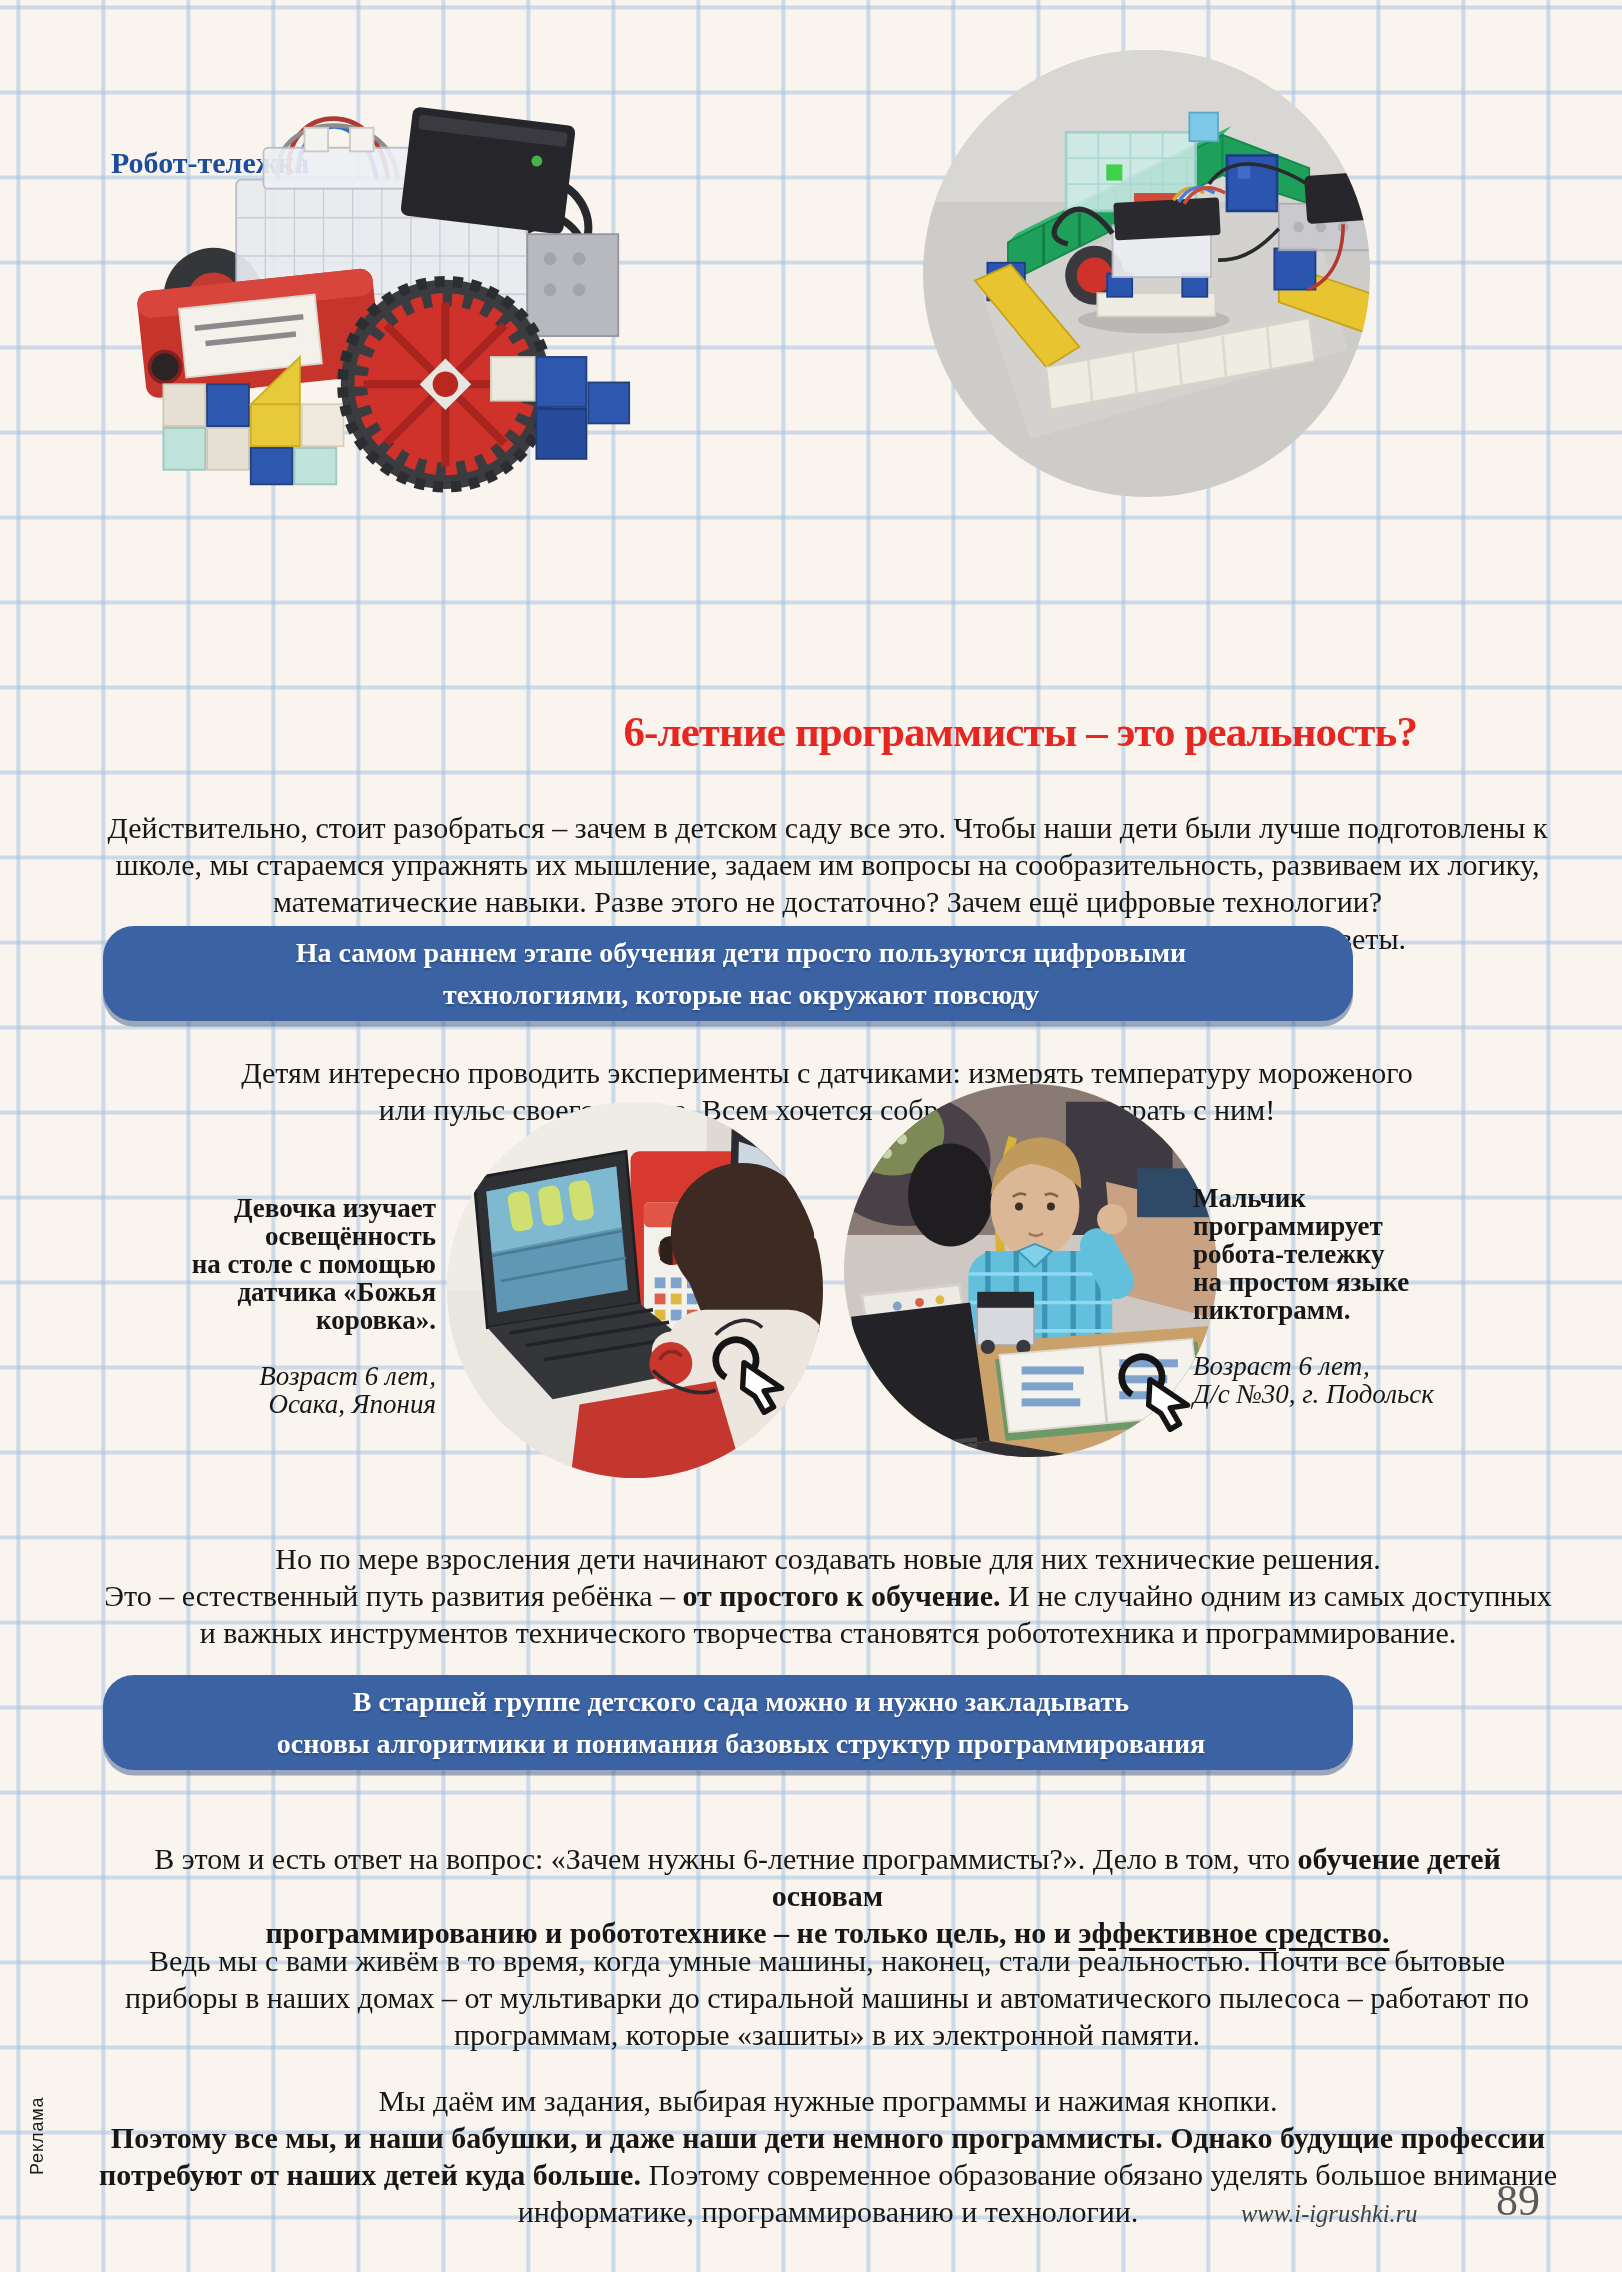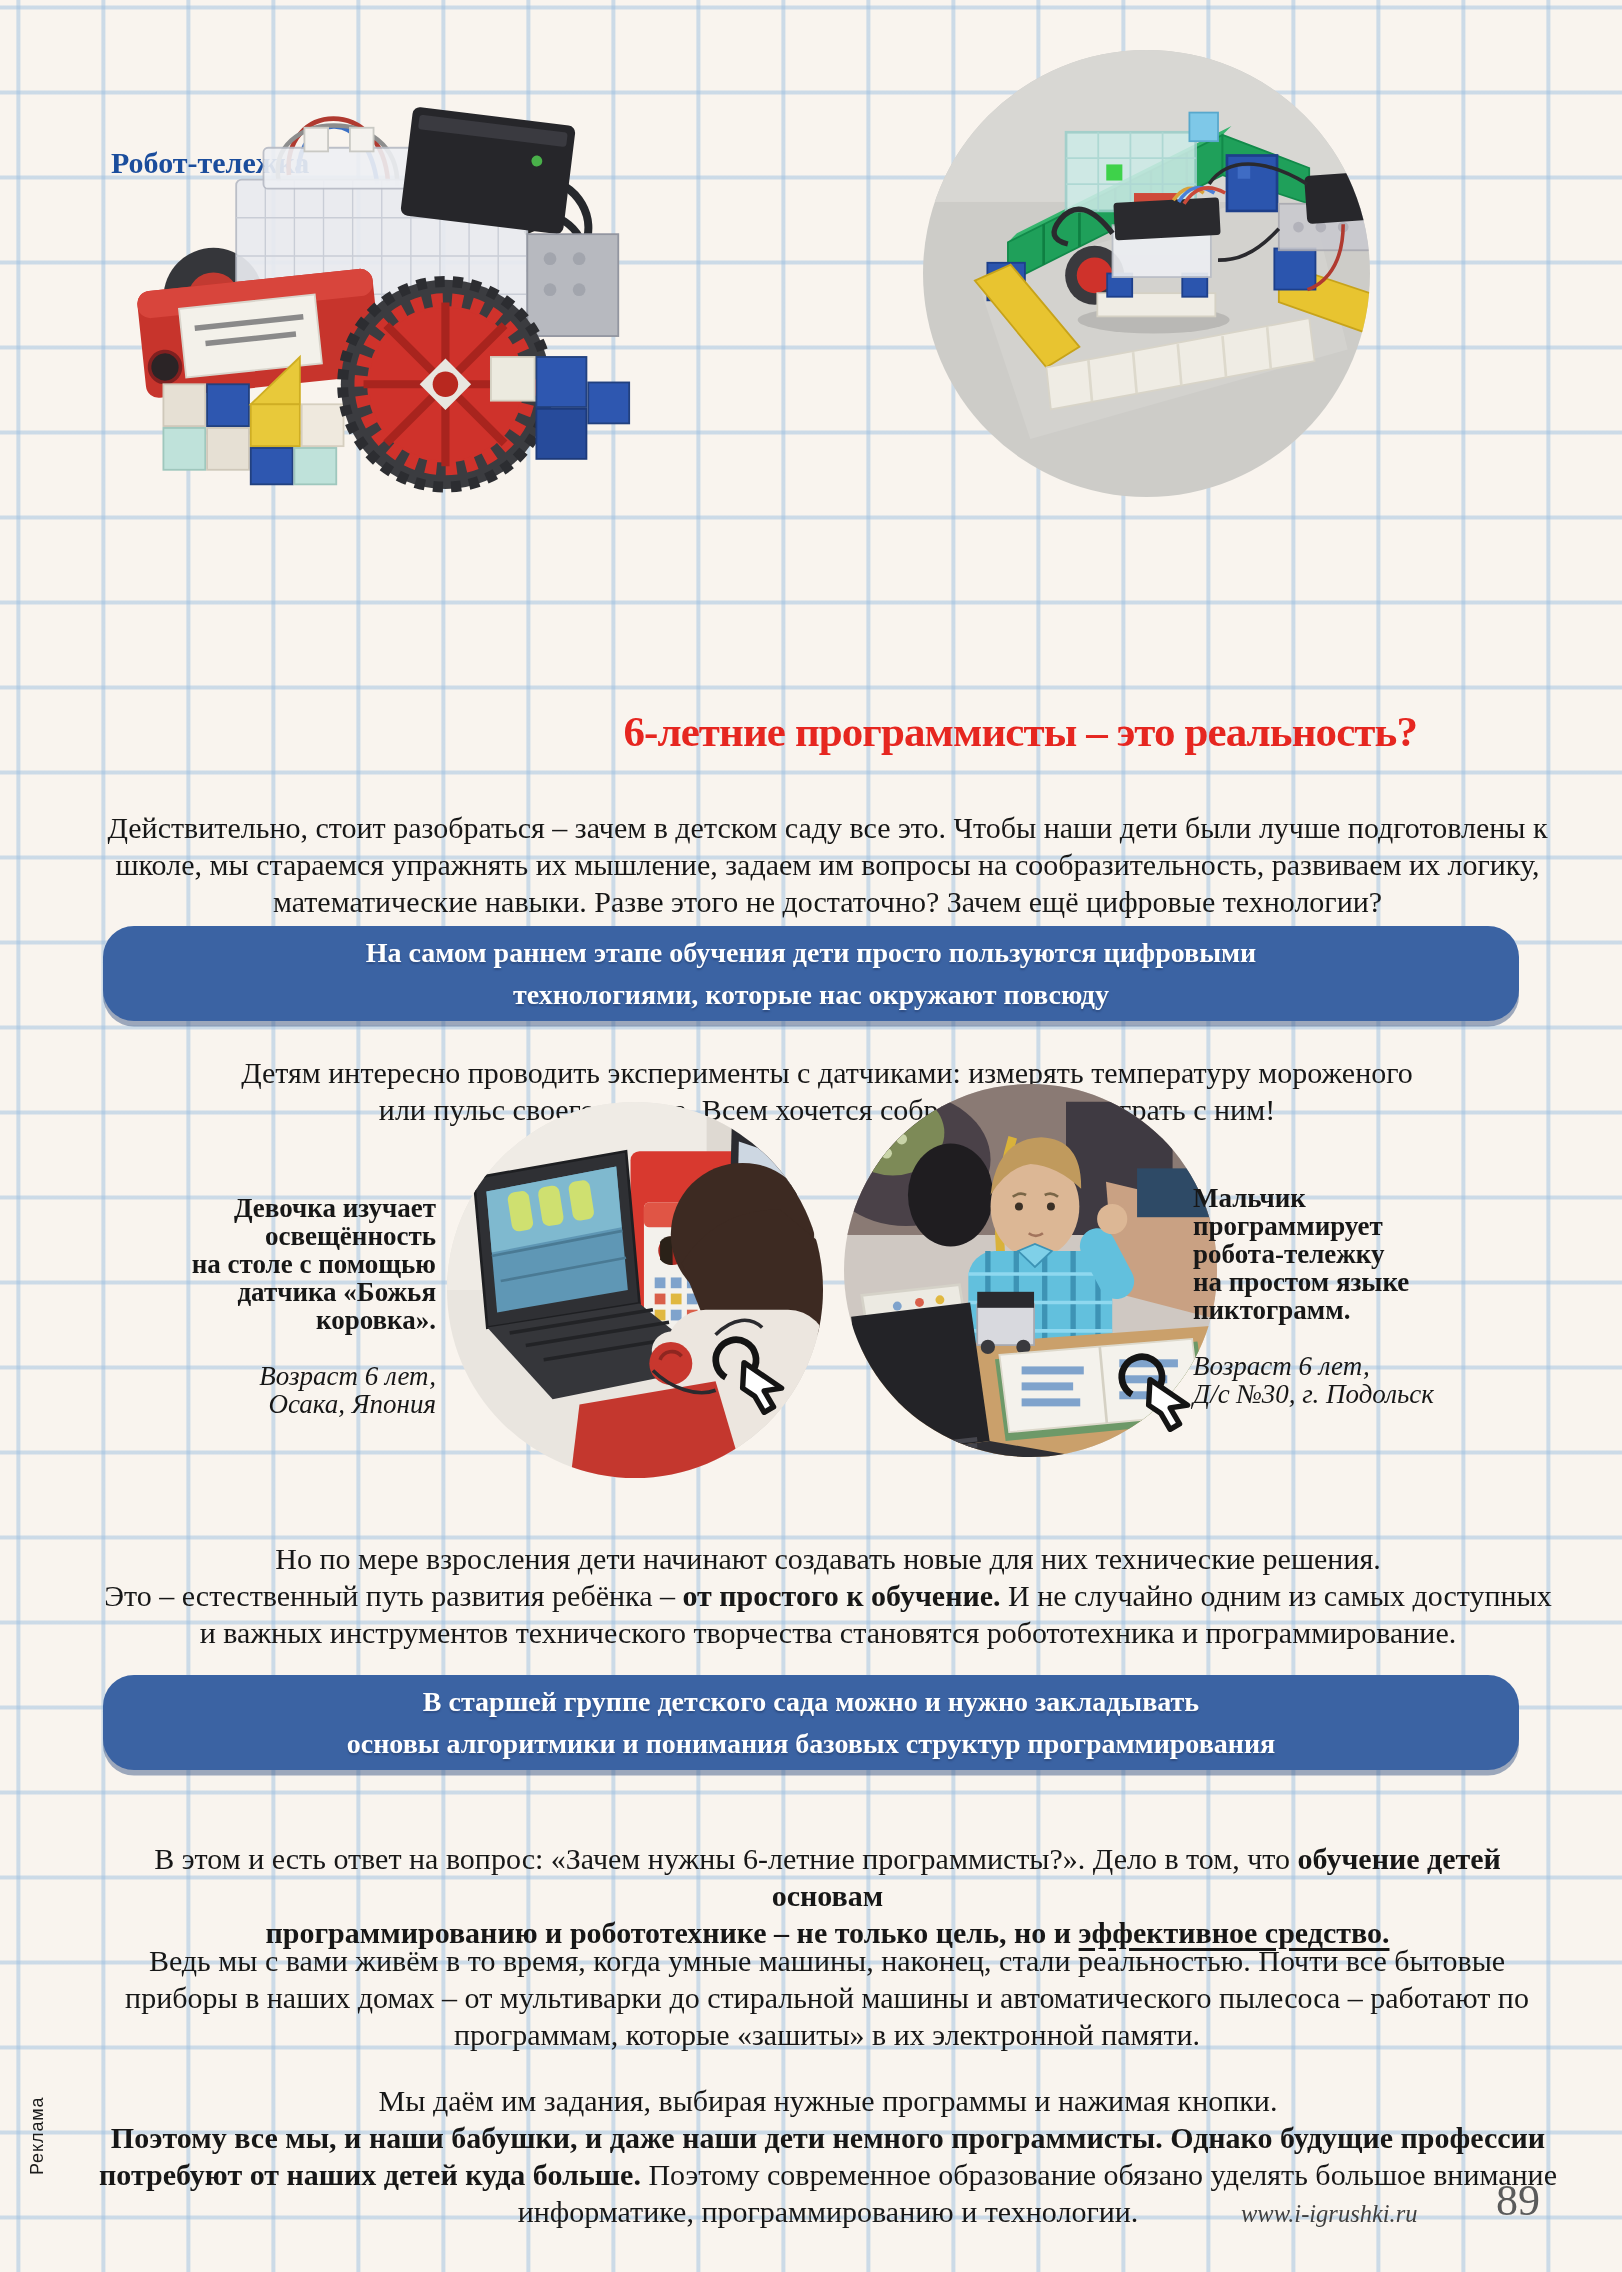--- a/index.html
+++ b/index.html
@@ -23,24 +23,24 @@
     position:absolute;left:0;top:707px;width:1417px;text-align:right;
     font-weight:bold;font-size:43px;letter-spacing:-0.9px;color:#e62620;
   }
   .para{
     position:absolute;margin:16px;text-align:center;white-space:pre-line;
     font-size:30px;line-height:37px;color:#171717;
   }
   .b{font-weight:bold;}
   .u{text-decoration:underline;text-decoration-thickness:2.7px;text-underline-offset:4.5px;}
   .banner{
-    position:absolute;left:103px;width:1416px;height:95px;
+    position:absolute;left:103px;width:1224px;height:95px;
     background:#3b63a3;border-radius:31px;
     box-shadow:0 5.5px 0 rgba(43,74,125,.45);
-    display:flex;align-items:center;justify-content:center;
+    display:flex;align-items:center;justify-content:center;padding-left:26px;
   }
   .banner-text{
     text-align:center;white-space:pre-line;color:#ffffff;
     font-weight:bold;font-size:28px;line-height:42px;
     text-shadow:0 1.8px 1.8px rgba(20,35,70,.35);
   }
   .caption{white-space:pre-line;font-size:27px;line-height:28px;}
   .caption .cap-bold{font-weight:bold;}
   .caption .cap-italic{font-style:italic;}
   .caption-girl{text-align:right;}

